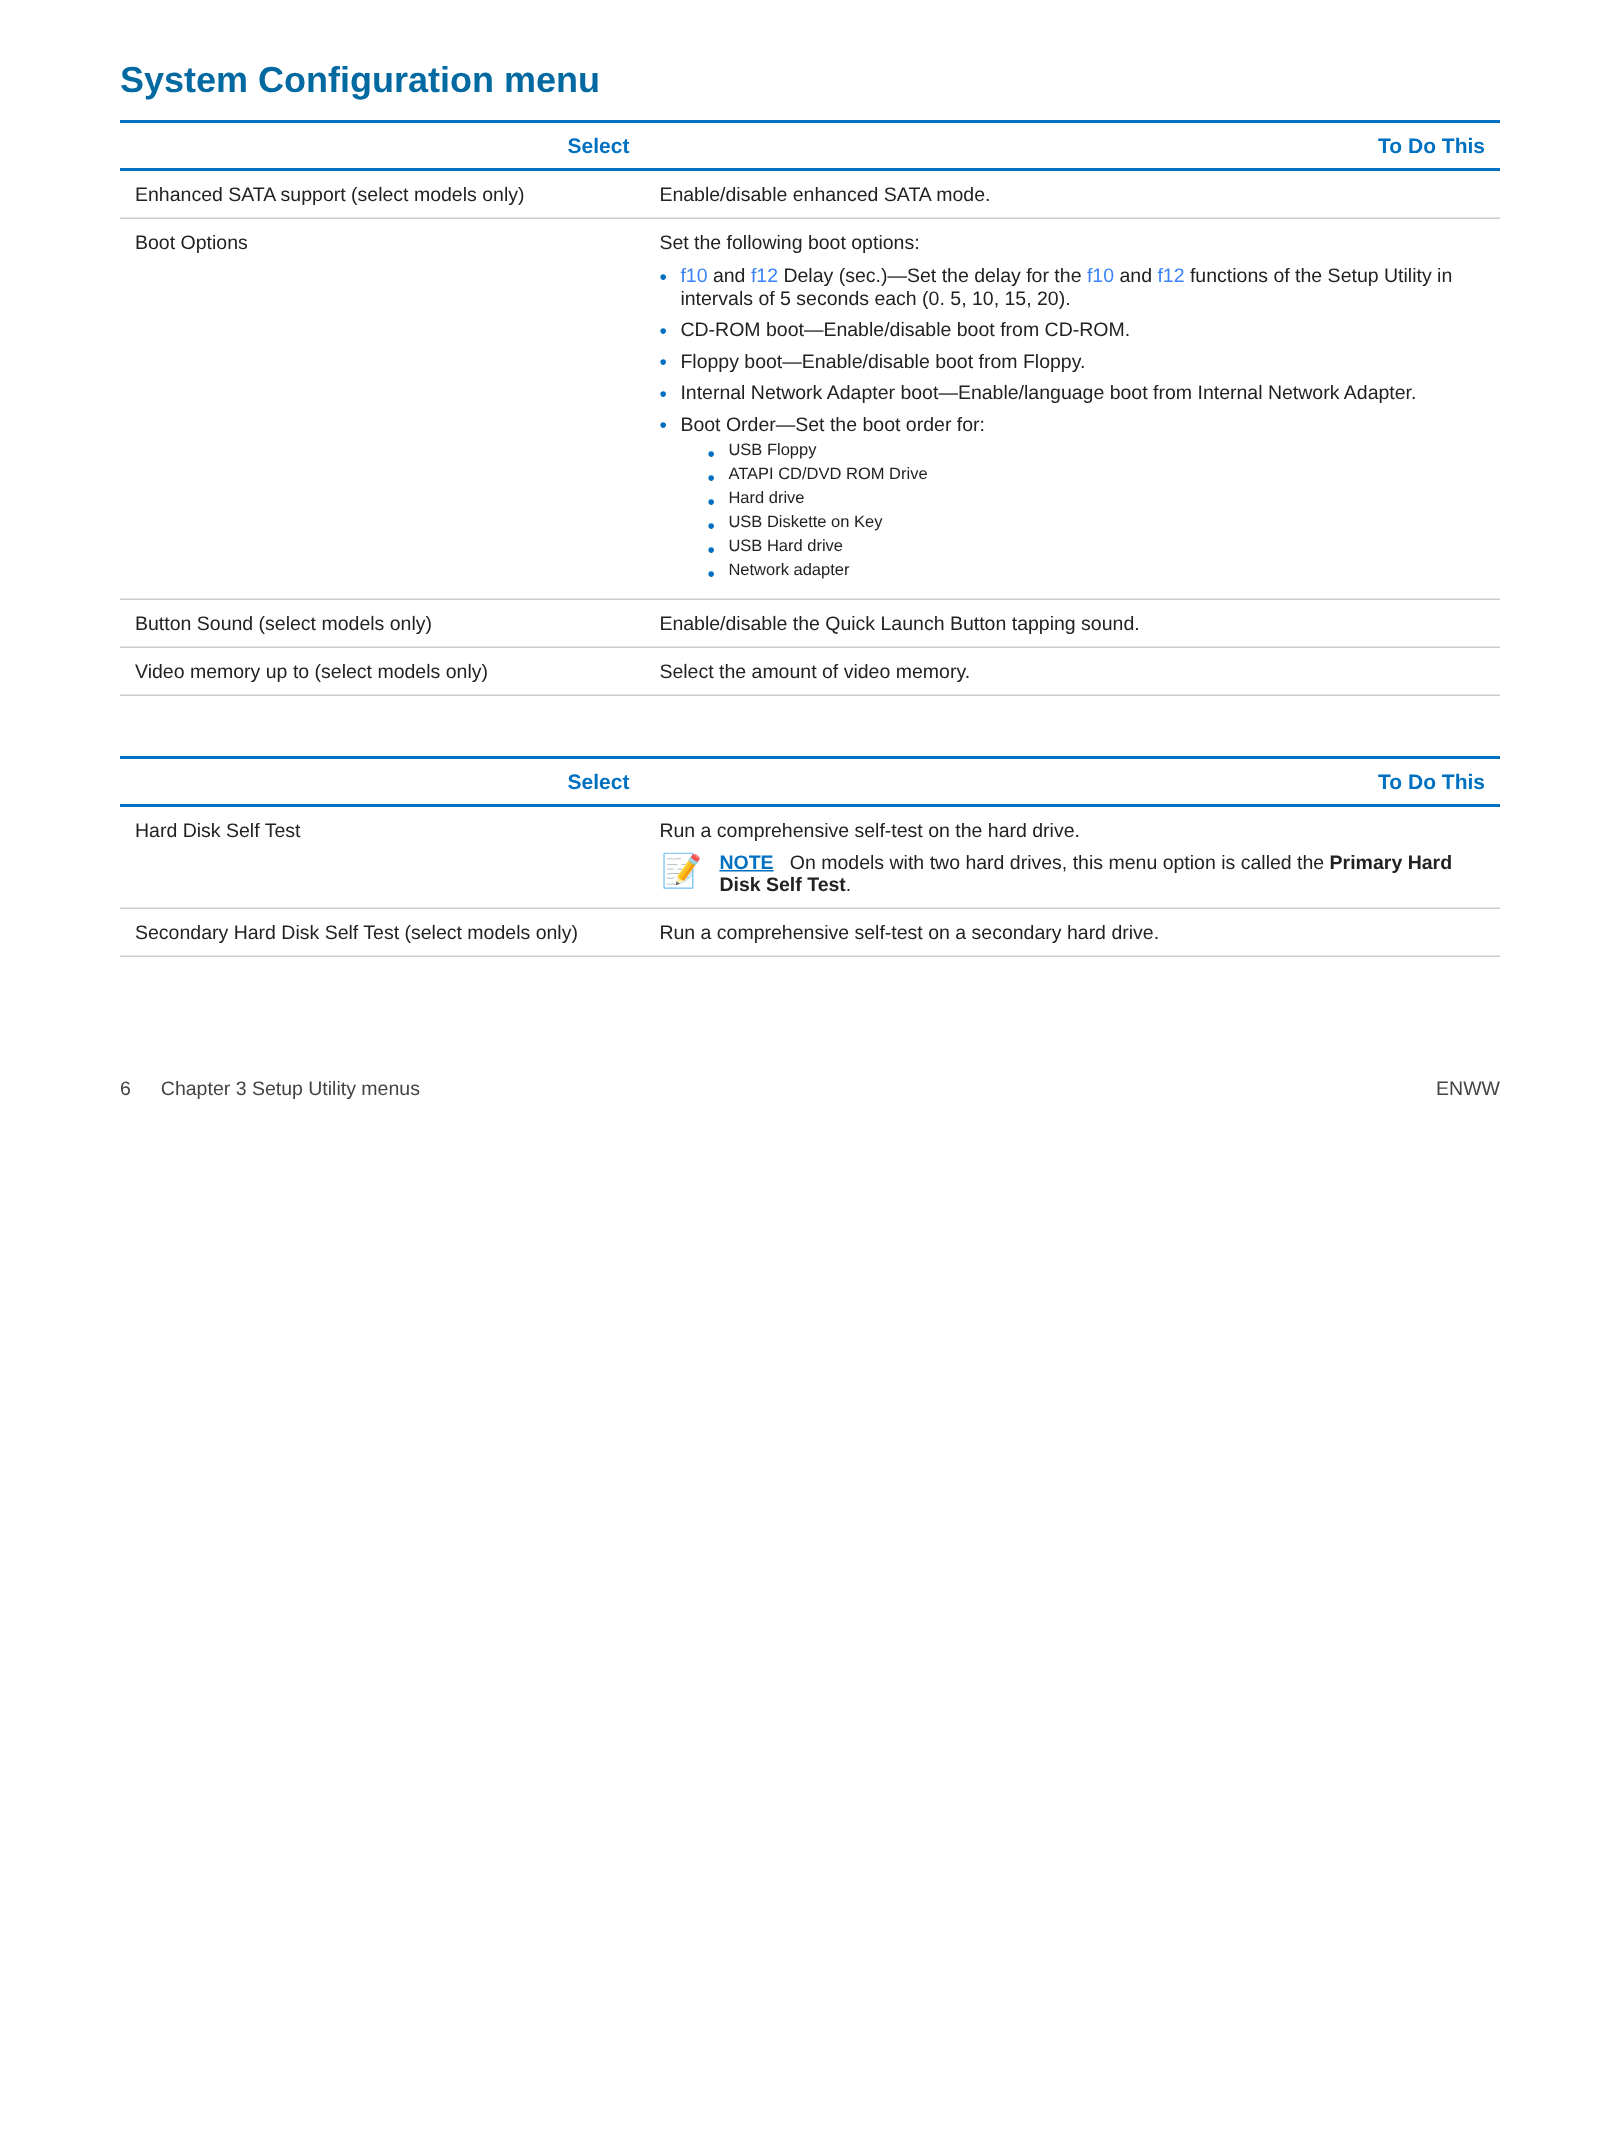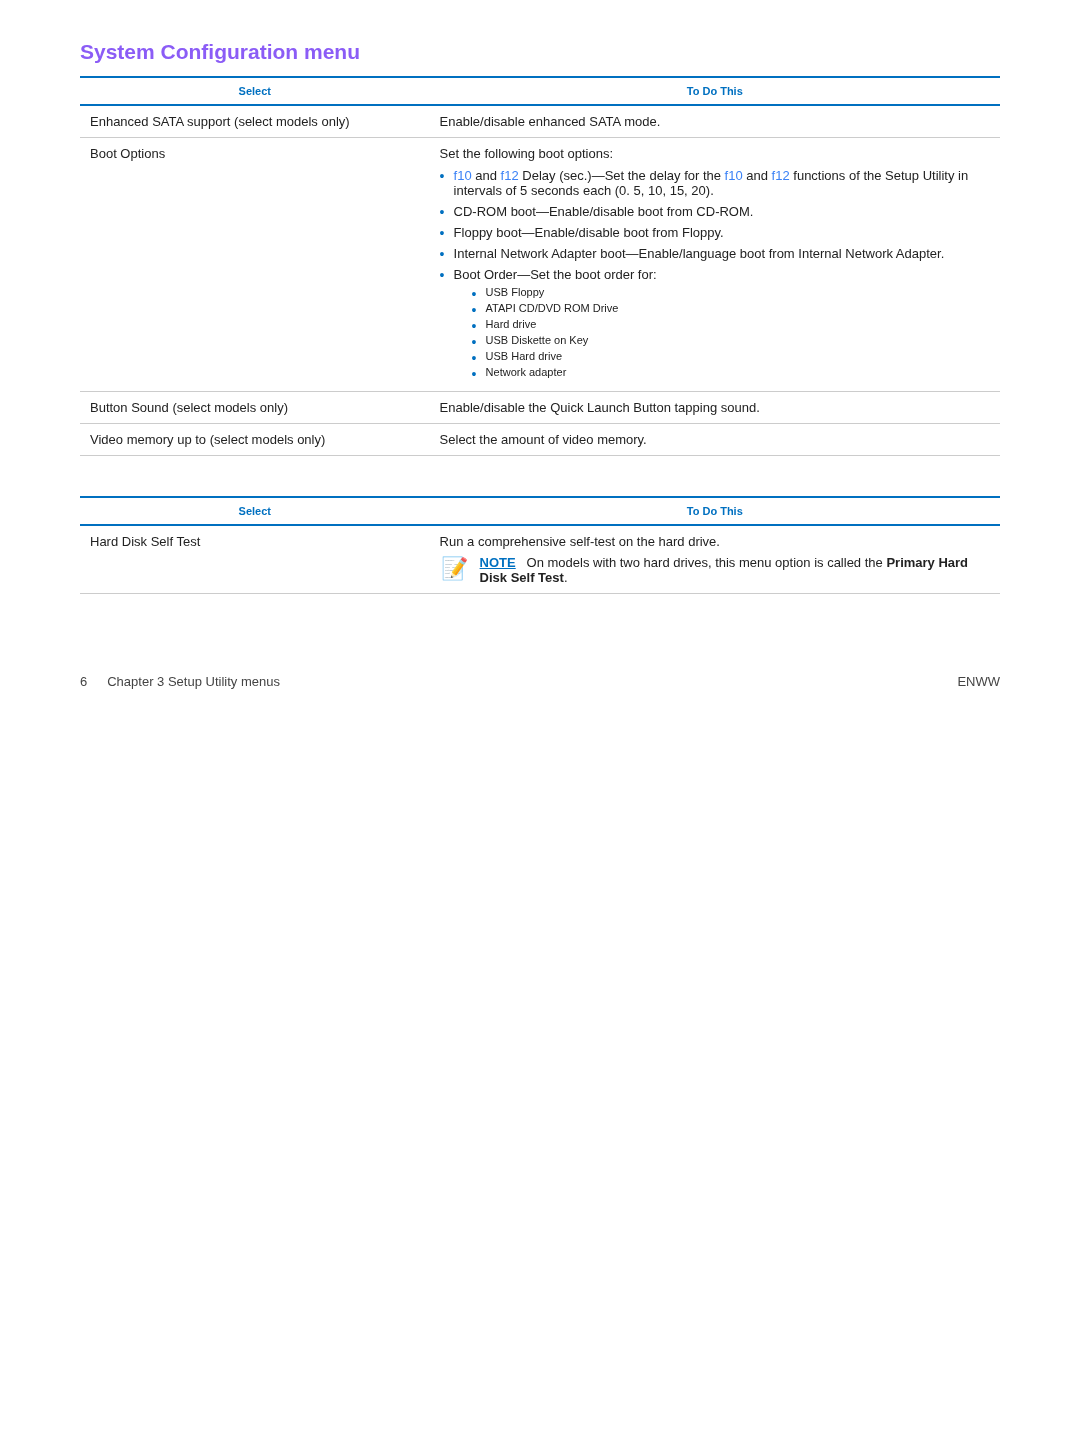--- a/index.html
+++ b/index.html
@@ -6,43 +6,43 @@
     body {
       font-family: Arial, Helvetica, sans-serif;
       font-size: 13px;
       color: #222;
       background: #fff;
       width: 1080px;
       min-height: 1437px;
       padding: 40px 80px 60px 80px;
     }
     h1 {
-      font-size: 21px;
-      font-weight: bold;
-      color: #8b5cf6;
+      font-size: 24px;
+      font-weight: bold;
+      color: #0369a1;
       margin-bottom: 12px;
     }
     .section {
       margin-bottom: 40px;
     }
     table {
       width: 100%;
       border-collapse: collapse;
       margin-top: 0;
     }
     table thead tr {
       border-top: 2px solid #0070c0;
       border-bottom: 2px solid #0070c0;
     }
     table thead th {
       color: #0070c0;
       font-weight: bold;
-      font-size: 11px;
+      font-size: 14px;
       padding: 7px 10px;
-      text-align: center;
+      text-align: right;
     }
     table thead th:first-child {
       width: 38%;
     }
     table thead th:last-child {
       width: 62%;
     }
     table tbody tr {
       border-bottom: 1px solid #ccc;
     }
@@ -207,20 +207,24 @@
           <div class="note-box">
             <div class="note-icon">📝</div>
             <div class="note-text">
               <span class="note-label">NOTE</span>
               &nbsp; On models with two hard drives, this menu option is called the <span class="bold">Primary Hard Disk Self Test</span>.
             </div>
           </div>
         </td>
       </tr>
 
+      <tr>
+        <td>Secondary Hard Disk Self Test (select models only)</td>
+        <td>Run a comprehensive self-test on a secondary hard drive.</td>
+      </tr>
     </tbody>
   </table>
 </div>
 
 <div class="footer">
   <div class="footer-left">
     <span>6</span>
     <span>Chapter 3  Setup Utility menus</span>
   </div>
   <span>ENWW</span>

